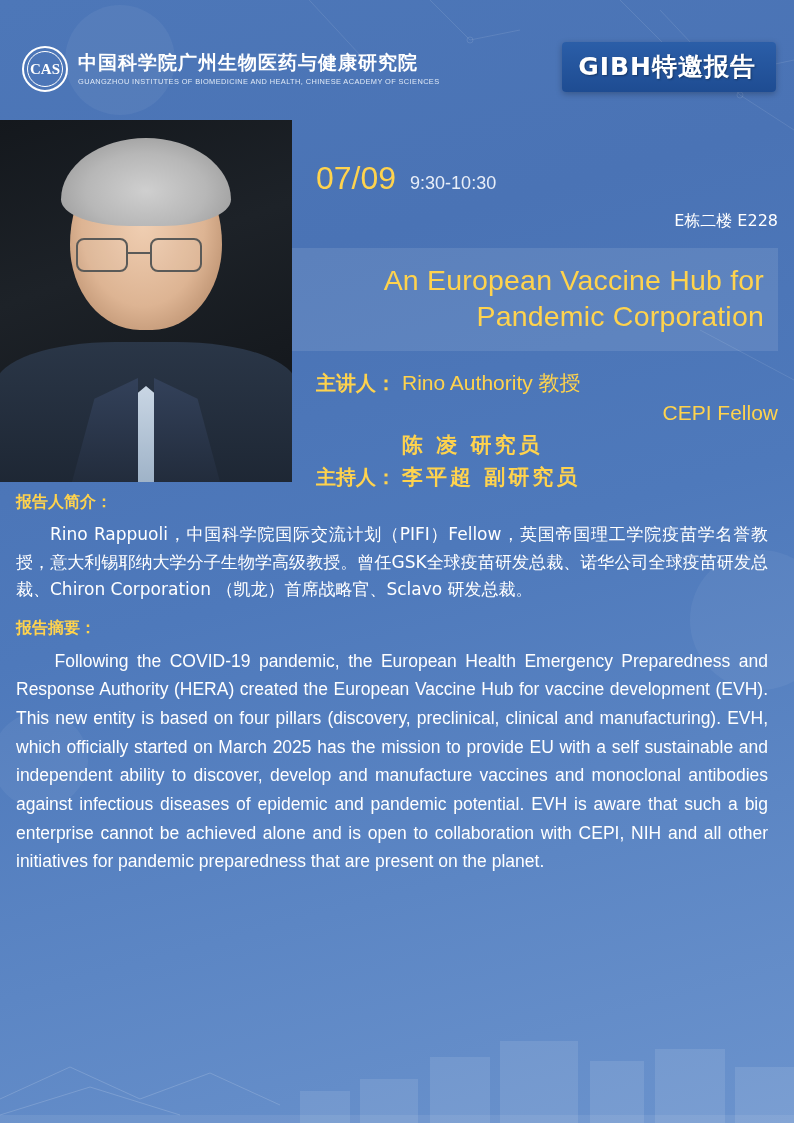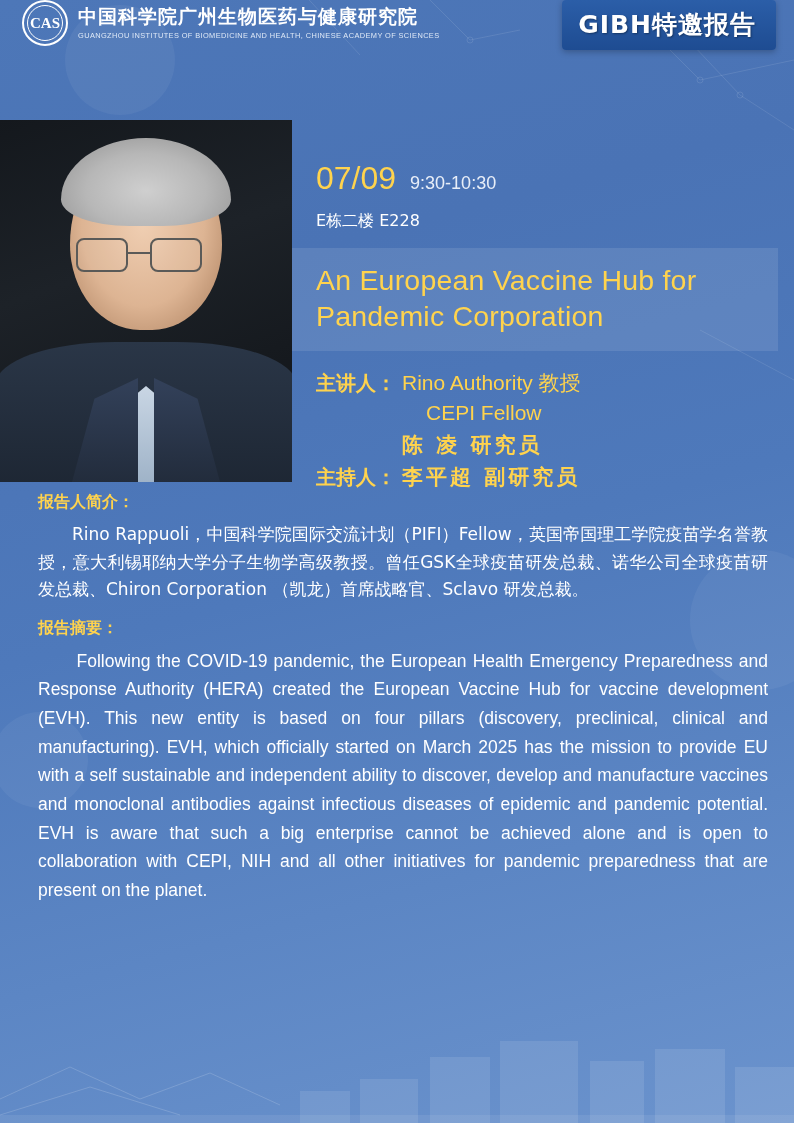--- a/index.html
+++ b/index.html
@@ -19,21 +19,21 @@
     position: absolute; inset: 0;
     pointer-events: none;
   }
   .deco svg { width: 100%; height: 100%; display: block; }
 
   
   .header {
     position: relative;
     height: 92px;
     display: flex;
-    align-items: flex-start;
+    align-items: flex-end;
     justify-content: space-between;
     padding: 0 18px 0 22px;
   }
   .logo-wrap { display: flex; align-items: center; gap: 10px; }
   .logo-mark {
     width: 46px; height: 46px; border-radius: 50%;
     border: 2px solid #ffffff;
     display: flex; align-items: center; justify-content: center;
     position: relative;
     flex: none;
@@ -75,20 +75,21 @@
     font-family: "DejaVu Sans", sans-serif;
     letter-spacing: 1px;
     white-space: nowrap;
     text-shadow: 1px 1px 2px rgba(0,0,0,0.35);
   }
 
   
   .top-block {
     position: relative;
     height: 390px;
+    text-align: right;
   }
   .photo {
     position: absolute;
     left: 0; top: 28px;
     width: 292px; height: 362px;
     background: linear-gradient(160deg, #14181d 0%, #1d2228 40%, #0f1216 100%);
     overflow: hidden;
   }
   .photo .head {
     position: absolute;
@@ -183,21 +184,21 @@
     color: #ffd34d; font-size: 21px;
     font-family: "Liberation Sans", sans-serif;
   }
   .sp-name.cn { font-family: "DejaVu Sans", sans-serif; font-weight: bold; letter-spacing: 3px; }
   .sp-sub {
     color: #ffd34d; font-size: 21px; margin-left: 110px; margin-bottom: 6px;
     font-family: "Liberation Sans", sans-serif;
   }
 
   
-  .body-sec { position: relative; padding: 10px 26px 0 38px; }
+  .body-sec { position: relative; padding: 10px 26px 0 16px; }
   .sec-head {
     color: #ffd34d; font-size: 16px; font-weight: bold;
     font-family: "DejaVu Sans", sans-serif;
     margin-bottom: 8px;
   }
   .bio {
     color: #ffffff;
     font-size: 17px;
     line-height: 1.62;
     text-align: justify;

